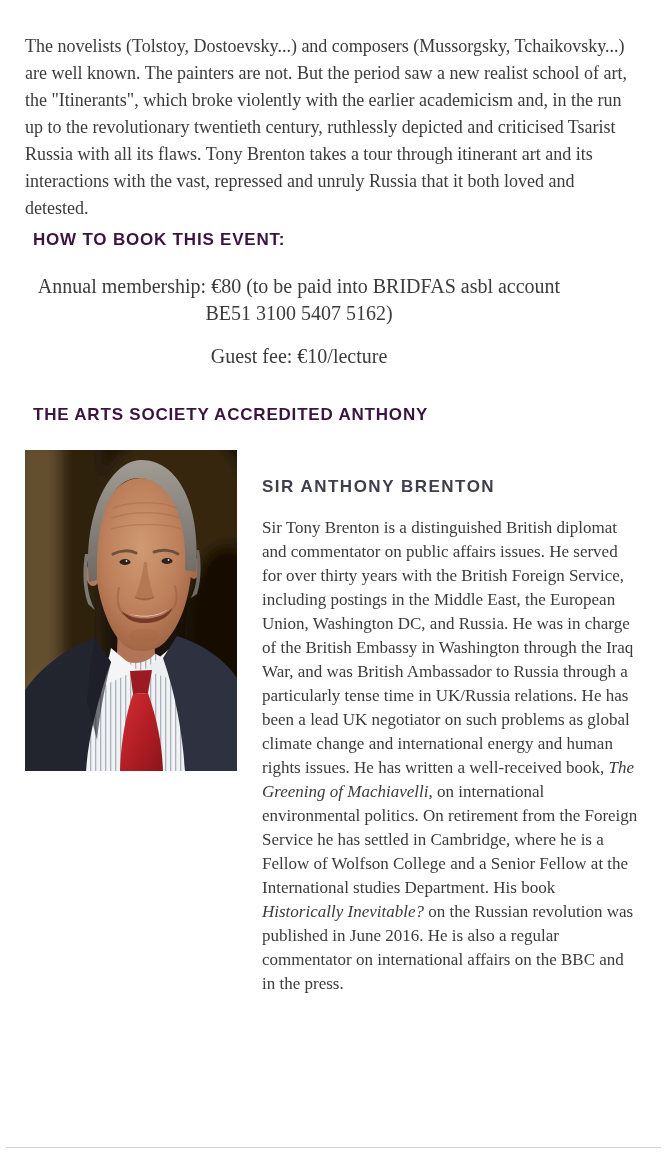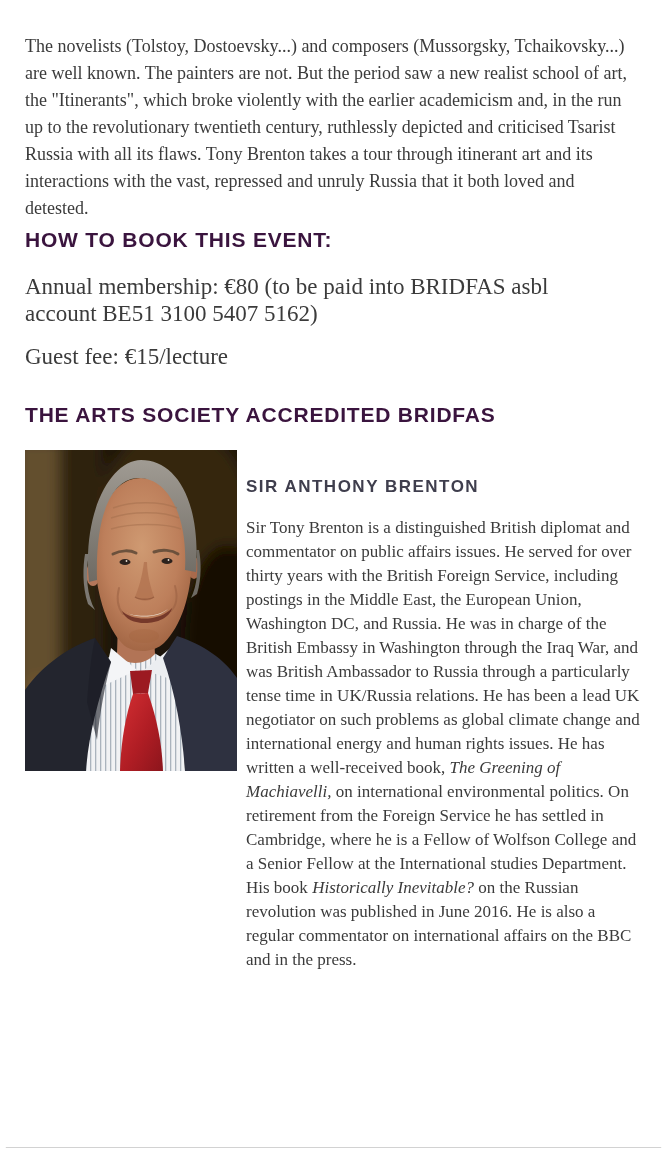--- a/index.html
+++ b/index.html
@@ -15,40 +15,41 @@
     background: #ffffff;
     border-radius: 24px;
   }
   .intro {
     margin: 0;
     max-width: 618px;
     font-size: 18px;
     line-height: 27px;
   }
   .section-heading {
-    margin: 6px 0 0 0;
+    margin: 6px 0 0 8px;
     font-family: "Liberation Sans", "DejaVu Sans", sans-serif;
     font-weight: bold;
-    font-size: 21px;
+    font-size: 17px;
     line-height: 23px;
     letter-spacing: 0.8px;
     color: #3a143e;
   }
   .section-heading.second { margin-top: 33px; }
   .booking-p {
     margin: 22px 0 0 0;
     max-width: 548px;
-    font-size: 23px;
+    font-size: 20px;
     line-height: 27px;
+    text-align: center;
   }
   .booking-p + .booking-p { margin-top: 16px; }
   .lecturer-row {
     margin-top: 24px;
     display: flex;
-    gap: 9px;
+    gap: 25px;
     align-items: flex-start;
   }
   .photo-frame {
     flex: 0 0 212px;
     width: 212px;
     height: 321px;
     overflow: hidden;
   }
   .photo-frame svg { display:block; width:212px; height:321px; }
   .bio-col { flex: 1 1 auto; min-width: 0; }
@@ -79,24 +80,24 @@
 <body>
 
 <div class="page">
 
   <p class="intro">The novelists (Tolstoy, Dostoevsky...) and composers (Mussorgsky, Tchaikovsky...) are well known. The painters are not. But the period saw a new realist school of art, the "Itinerants", which broke violently with the earlier academicism and, in the run up to the revolutionary twentieth century, ruthlessly depicted and criticised Tsarist Russia with all its flaws. Tony Brenton takes a tour through itinerant art and its interactions with the vast, repressed and unruly Russia that it both loved and detested.</p>
 
   <h2 class="section-heading">HOW TO BOOK THIS EVENT:</h2>
 
   <p class="booking-p">Annual membership: €80 (to be paid into BRIDFAS asbl account BE51 3100 5407 5162)</p>
 
-  <p class="booking-p">Guest fee: €15/lecture</p>
+  <p class="booking-p">Guest fee: €10/lecture</p>
 
 
-  <h2 class="section-heading second">THE ARTS SOCIETY ACCREDITED BRIDFAS</h2>
+  <h2 class="section-heading second">THE ARTS SOCIETY ACCREDITED ANTHONY</h2>
 
   <div class="lecturer-row">
 
     <div class="photo-frame" title="Portrait photo of Sir Anthony Brenton in a dark suit, striped shirt and red tie">
       <svg viewBox="0 0 212 321" preserveAspectRatio="none" role="img">
         <defs>
           <filter id="soft" x="-40%" y="-40%" width="180%" height="180%">
             <feGaussianBlur stdDeviation="7"></feGaussianBlur>
           </filter>
           <radialGradient id="faceGrad" cx="48%" cy="40%" r="65%">

